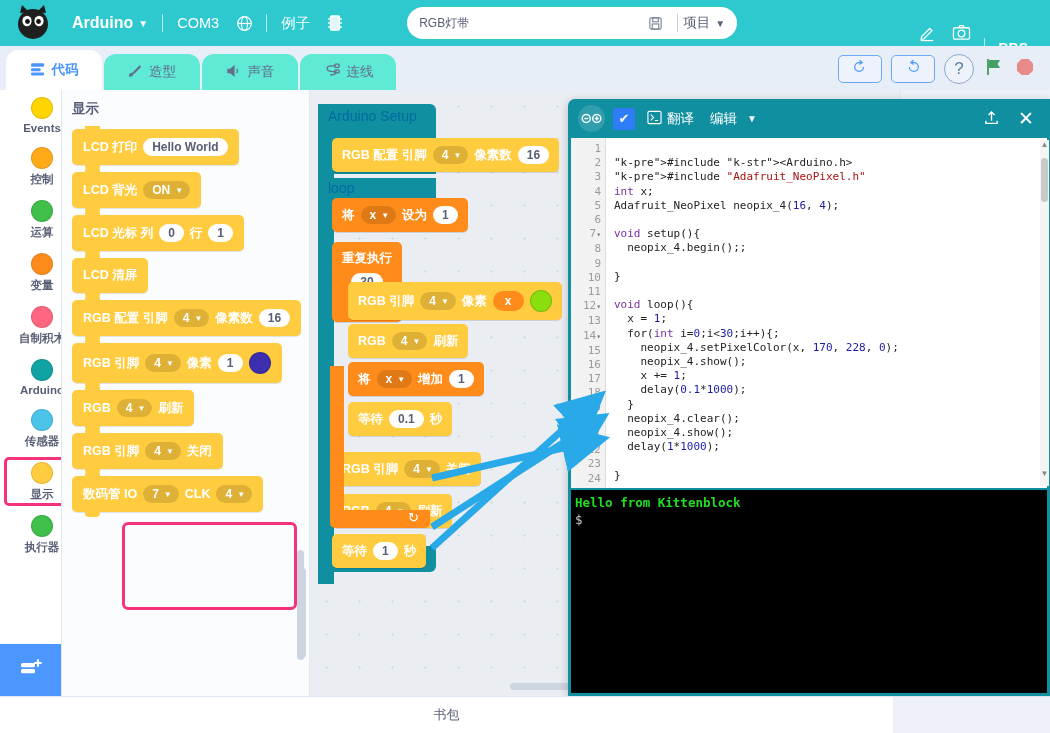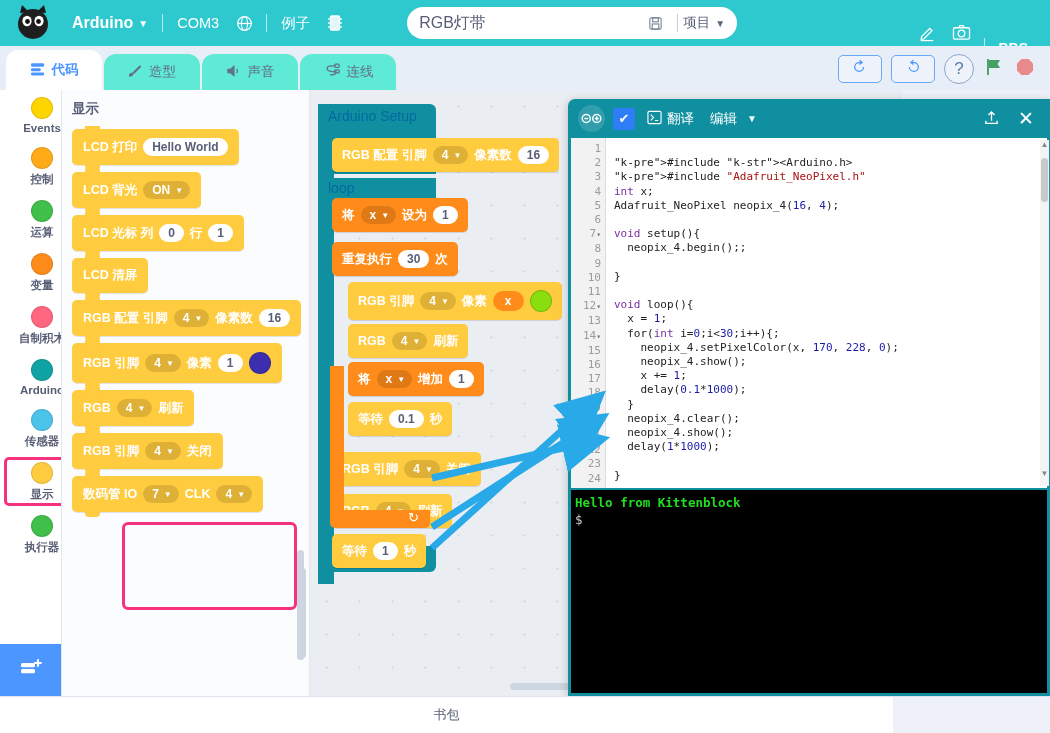--- a/index.html
+++ b/index.html
@@ -26,21 +26,21 @@
   .vsep { width: 1px; height: 18px; background: rgba(255,255,255,.65); margin: 0 5px; }
   .icon-btn {
     color: #fff; display: flex; align-items: center; justify-content: center;
     height: 46px; padding: 0 8px; cursor: pointer;
   }
   .searchwrap {
     margin-left: 56px; background: #fff; border-radius: 18px; height: 32px;
     display: flex; align-items: center; width: 330px; padding: 0 12px;
   }
   .searchwrap input {
-    border: 0; outline: 0; flex: 1; font-size: 16px; color: #575e75;
+    border: 0; outline: 0; flex: 1; font-size: 12px; color: #575e75;
     font-family: "Liberation Sans", sans-serif; background: transparent;
   }
   .proj-label { color: #575e75; font-size: 13.5px; display: flex; align-items: center; cursor: pointer;}
   .right-tools { margin-left: auto; display: flex; align-items: flex-end; padding-right: 14px; margin-top: 19px; }
   .bbs { color:#fff; font-weight:bold; font-size:14px; padding:0 8px; cursor:pointer; }
 
   
   .tabbar {
     position: absolute; top: 46px; left: 0; width: 1050px; height: 44px;
     background: #e8eef7; display: flex; align-items: flex-end;
@@ -530,21 +530,21 @@
         </div>
         <div class="wblk deep-orange" style="left: 22px; top: 108px;">
           <span>将</span>
           <span class="oval-d">
             <span>x</span>
             <span class="dcar">▼</span>
           </span>
           <span>设为</span>
           <span class="oval-w">1</span>
         </div>
-        <div class="wblk deep-orange" style="left: 22px; top: 152px;">
+        <div class="wblk deep-orange" style="left: 22px; top: 152px; flex-direction: column;">
           <span>重复执行</span>
           <span class="oval-w">30</span>
           <span>次</span>
         </div>
         <div class="wblk amber" style="left: 38px; top: 192px;">
           <span>RGB 引脚</span>
           <span class="oval-d">
             <span>4</span>
             <span class="dcar">▼</span>
           </span>

